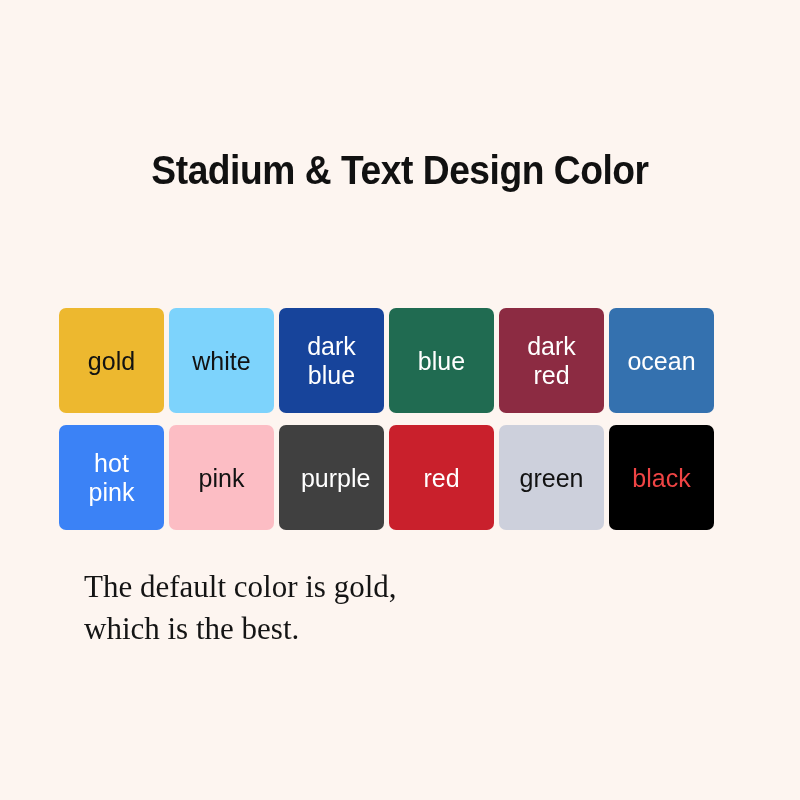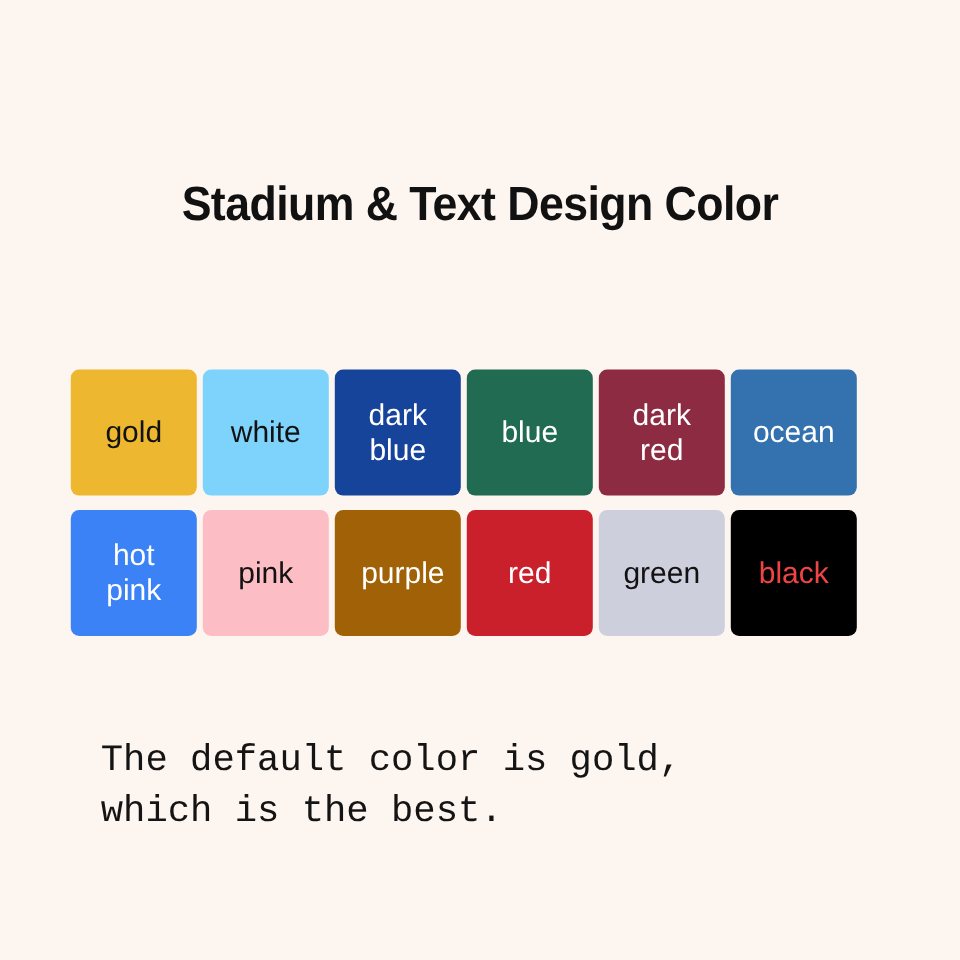--- a/index.html
+++ b/index.html
@@ -79,26 +79,25 @@
   }
   .swatch-label.snug {
     width: 112px;
   }
 
   
   .caption {
     position: absolute;
     left: 84px;
     top: 566px;
-    font-family: Liberation Mono, monospace;
+    font-family: Liberation Serif, serif;
     font-size: 31px;
     line-height: 42px;
     color: #141414;
     white-space: pre-line;
-    margin-top: 48px;
   }
 </style>
 </head>
 <body>
 
 <div class="page">
 
   <div class="title">Stadium &amp; Text Design Color</div>
 
   <div class="swatch-grid">
@@ -125,21 +124,21 @@
         </div>
       </div>
       <div class="swatch-row">
         <div class="swatch" style="background: #3b82f6; padding-left: 20px;">
           <div class="swatch-label" style="color: rgb(255, 255, 255);">hot
 pink</div>
         </div>
         <div class="swatch" style="background: rgb(252, 189, 196);">
           <div class="swatch-label" style="color: rgb(18, 18, 18);">pink</div>
         </div>
-        <div class="swatch" style="background: #a16207;">
+        <div class="swatch" style="background: #404040;">
           <div class="swatch-label overflow" style="color: rgb(255, 255, 255);">purple</div>
         </div>
         <div class="swatch" style="background: rgb(201, 32, 44);">
           <div class="swatch-label" style="color: rgb(255, 255, 255);">red</div>
         </div>
         <div class="swatch" style="background: rgb(205, 208, 220);">
           <div class="swatch-label" style="color: rgb(18, 18, 18);">green</div>
         </div>
         <div class="swatch" style="background: rgb(0, 0, 0);">
           <div class="swatch-label" style="color: #ef4444;">black</div>

